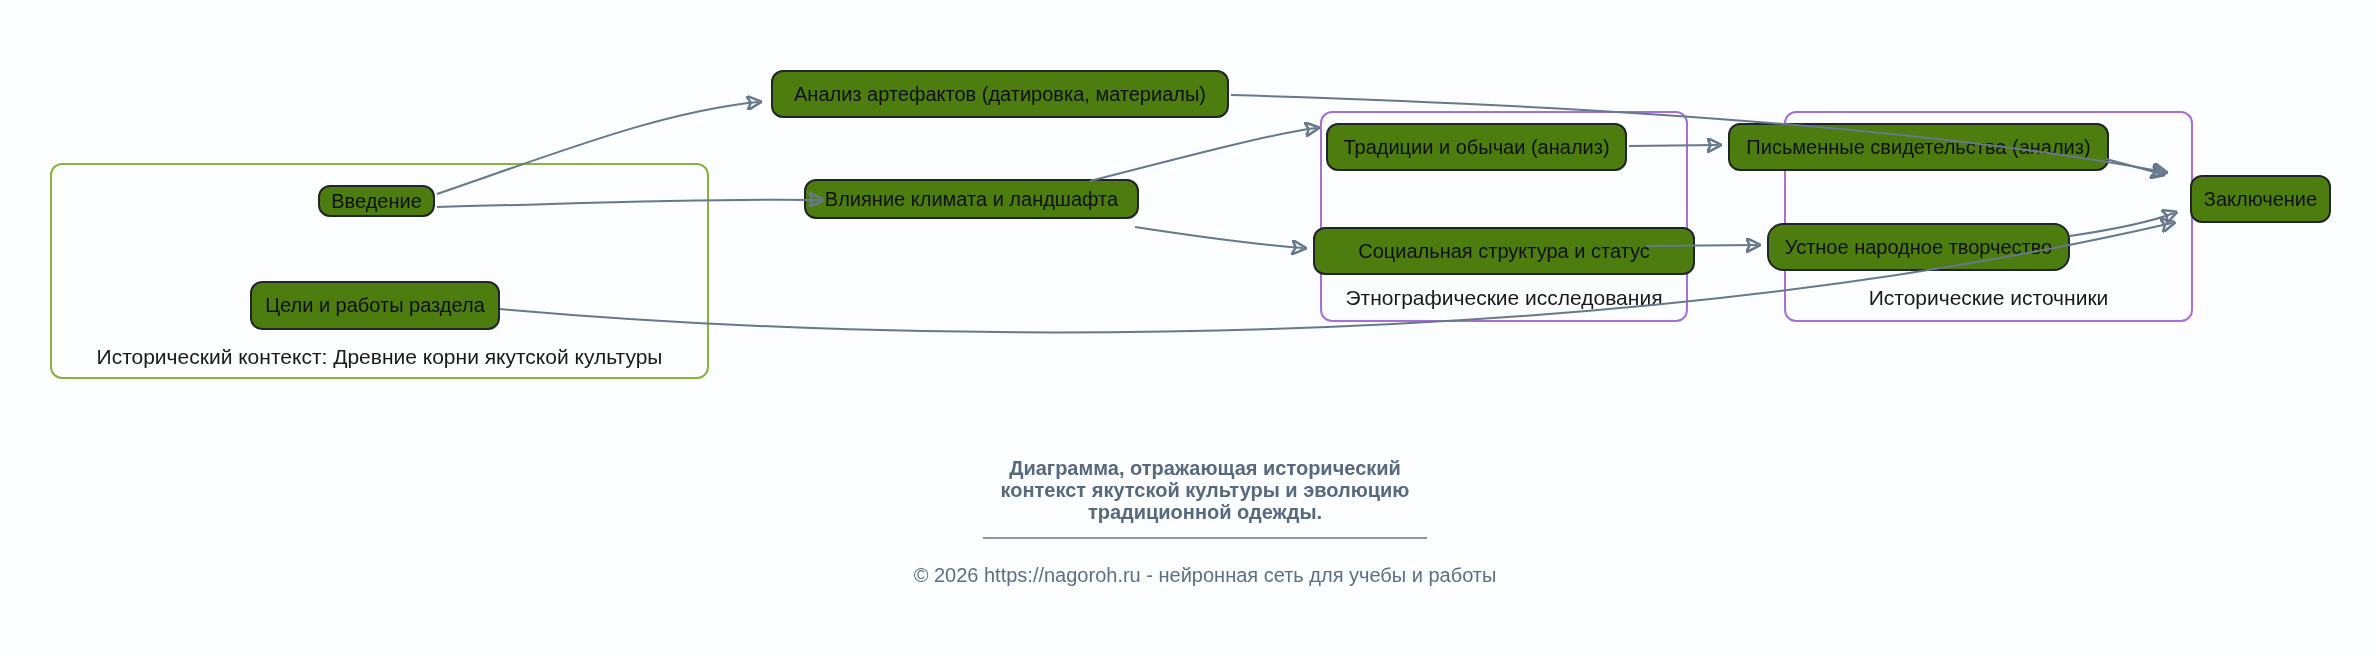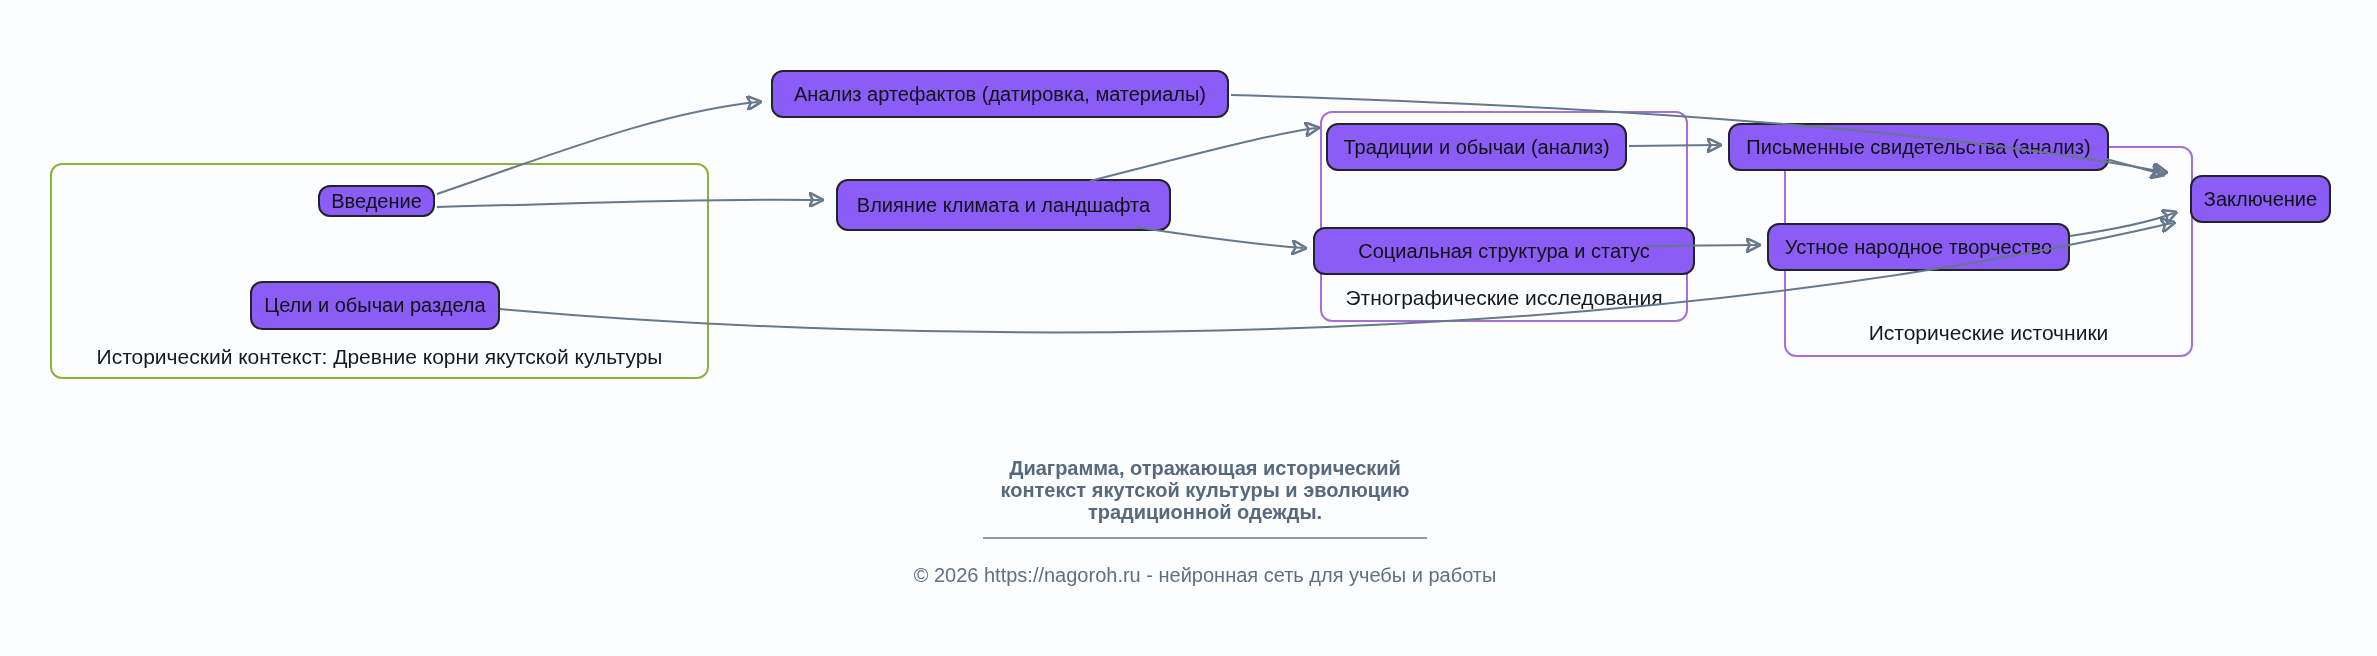--- a/index.html
+++ b/index.html
@@ -20,42 +20,42 @@
   .group-purple{border:2px solid #a670d7;}
   .group-label{
     position:absolute;left:0;right:0;bottom:8px;
     text-align:center;
     font-size:21px;color:#17191c;
     white-space:nowrap;
   }
   #g-hist{left:50px;top:163px;width:655px;height:212px;}
   #g-arch{left:762px;top:59px;width:476px;height:221px;}
   #g-ethno{left:1296px;top:111px;width:364px;height:207px;margin-left:24px;}
-  #g-src{left:1784px;top:111px;width:405px;height:207px;margin-top:35px;}
+  #g-src{left:1784px;top:111px;width:405px;height:207px;}
   #g-ethno .group-label,#g-src .group-label{bottom:10px;}
 
   
   .node{
     position:absolute;
     display:flex;align-items:center;justify-content:center;
-    background:#8b5cf6;
+    background:#4d7c0f;
     border:2px solid #212428;
     border-radius:12px;
     font-size:20px;color:#0f1114;
     white-space:nowrap;
     box-sizing:border-box;
   }
   #n-vvedenie {left:318px;top:185px;width:117px;height:32px;justify-content:center;}
   #n-celi     {left:250px;top:281px;width:250px;height:49px;}
   #n-analiz   {left:771px;top:70px;width:458px;height:48px;}
-  #n-vliyanie {left:836px;top:179px;width:335px;height:52px;}
+  #n-vliyanie {left:804px;top:179px;width:335px;height:40px;}
   #n-tradicii {left:1326px;top:123px;width:301px;height:48px;}
   #n-social   {left:1313px;top:227px;width:382px;height:48px;}
   #n-pismennye{left:1728px;top:123px;width:381px;height:48px;}
-  #n-ustnoe   {left:1767px;top:223px;width:303px;height:48px;}
+  #n-ustnoe   {left:1767px;top:223px;width:303px;height:48px;border-radius:16px;}
   #n-zakl     {left:2190px;top:175px;width:141px;height:48px;}
 
   
   svg.edges{
     position:absolute;left:0;top:0;width:2377px;height:656px;
     pointer-events:none;
   }
   svg.edges path{fill:none;stroke:#66788b;stroke-width:2;}
 
   
@@ -91,21 +91,21 @@
   </div>
 
   <div class="group group-purple" id="g-src">
     <div class="group-label">Исторические источники</div>
   </div>
 
   <div class="node" id="n-vvedenie">
     <span>Введение</span>
   </div>
   <div class="node" id="n-celi">
-    <span>Цели и обычаи раздела</span>
+    <span>Цели и работы раздела</span>
   </div>
   <div class="node" id="n-analiz">
     <span>Анализ артефактов (датировка, материалы)</span>
   </div>
   <div class="node" id="n-vliyanie">
     <span>Влияние климата и ландшафта</span>
   </div>
   <div class="node" id="n-tradicii">
     <span>Традиции и обычаи (анализ)</span>
   </div>

